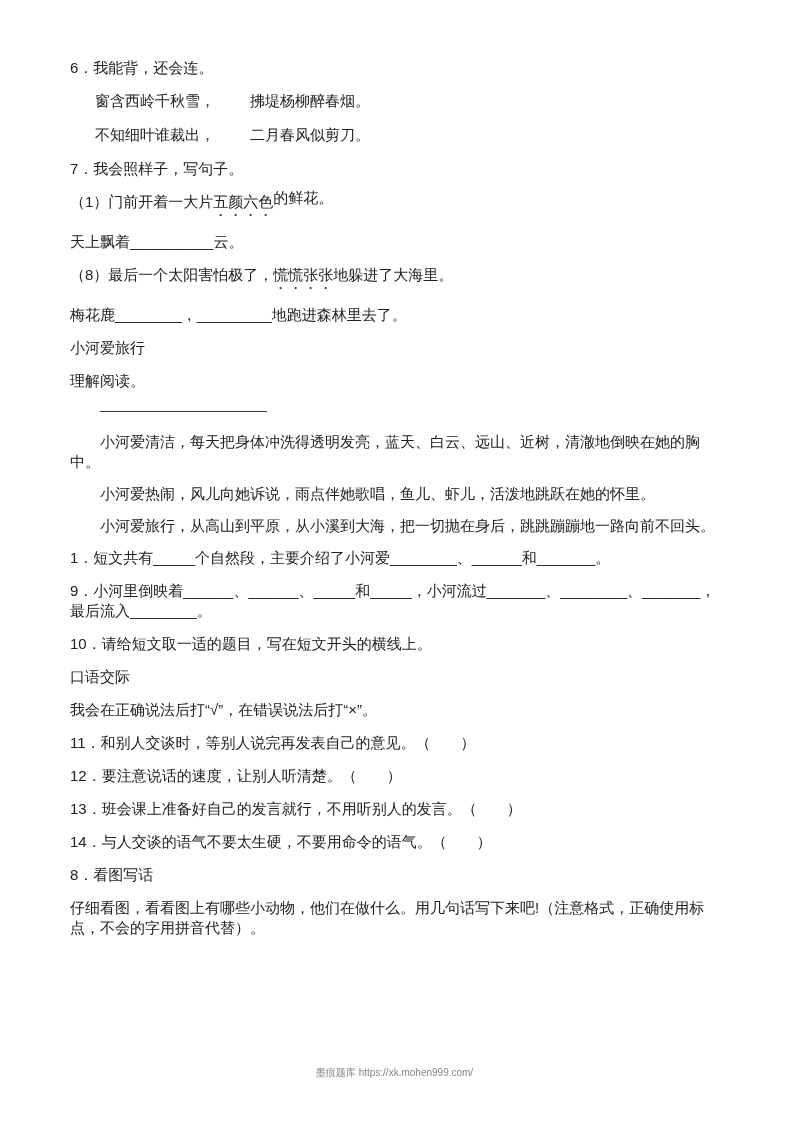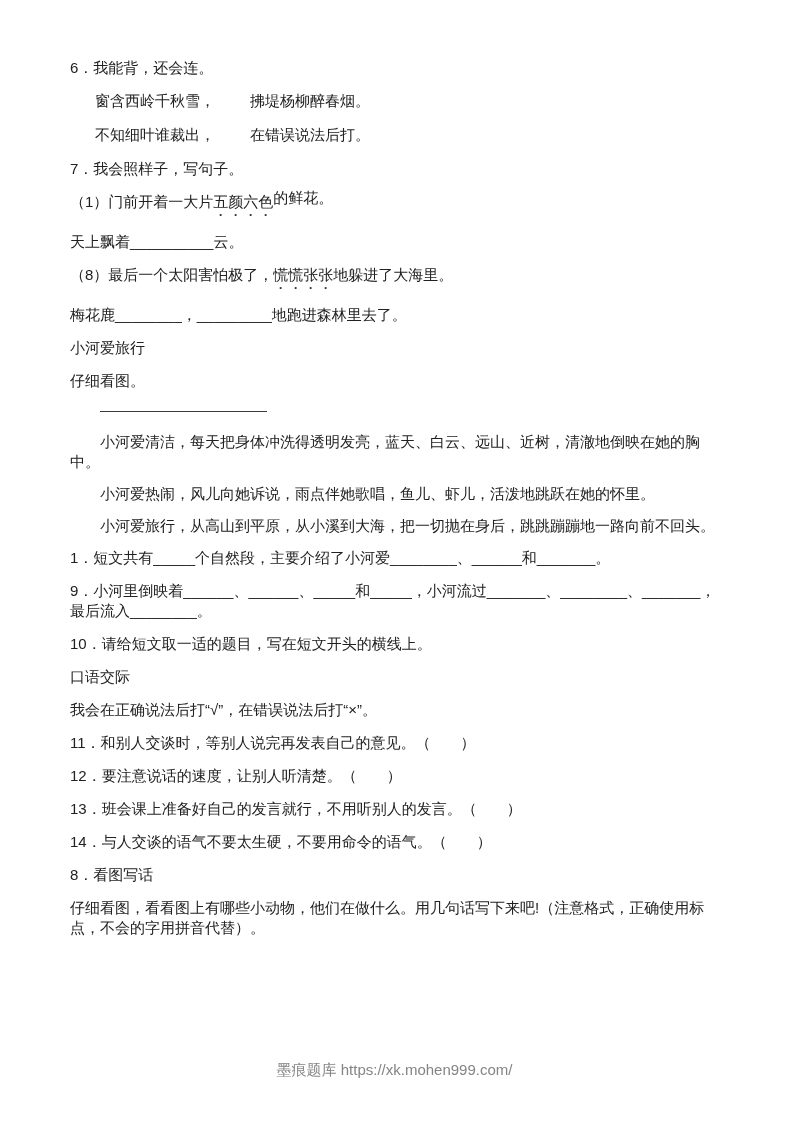--- a/index.html
+++ b/index.html
@@ -42,53 +42,53 @@
     margin: 20px 0 20px 30px;
   }
   .passage p { text-indent: 2em; margin-bottom: 12px; }
   .footer {
     position: absolute;
     left: 0;
     right: 4px;
     bottom: 42px;
     text-align: center;
     color: #848484;
-    font-size: 15px;
+    font-size: 10px;
   }
 </style>
 </head>
 <body>
 
 <div class="page">
 
   <p>6．我能背，还会连。</p>
 
   <div>
     <div class="poem-row">
       <span class="poem-left">窗含西岭千秋雪，</span>
       <span class="poem-right">拂堤杨柳醉春烟。</span>
     </div>
     <div class="poem-row">
       <span class="poem-left">不知细叶谁裁出，</span>
-      <span class="poem-right">在错误说法后打。</span>
+      <span class="poem-right">二月春风似剪刀。</span>
     </div>
   </div>
 
   <p>7．我会照样子，写句子。</p>
 
   <p><span>（1）门前开着一大片</span><span class="emph">五颜六色</span><span class="raised">的鲜花。</span></p>
 
   <p>天上飘着__________云。</p>
 
   <p><span>（8）最后一个太阳害怕极了，</span><span class="emph">慌慌张张</span><span>地躲进了大海里。</span></p>
 
   <p>梅花鹿________，_________地跑进森林里去了。</p>
 
   <p>小河爱旅行</p>
-  <p>仔细看图。</p>
+  <p>理解阅读。</p>
 
   <div class="title-blank"></div>
 
   <div class="passage">
     <p>小河爱清洁，每天把身体冲洗得透明发亮，蓝天、白云、远山、近树，清澈地倒映在她的胸中。</p>
     <p>小河爱热闹，风儿向她诉说，雨点伴她歌唱，鱼儿、虾儿，活泼地跳跃在她的怀里。</p>
     <p>小河爱旅行，从高山到平原，从小溪到大海，把一切抛在身后，跳跳蹦蹦地一路向前不回头。</p>
   </div>
 
   <p>1．短文共有_____个自然段，主要介绍了小河爱________、______和_______。</p>

